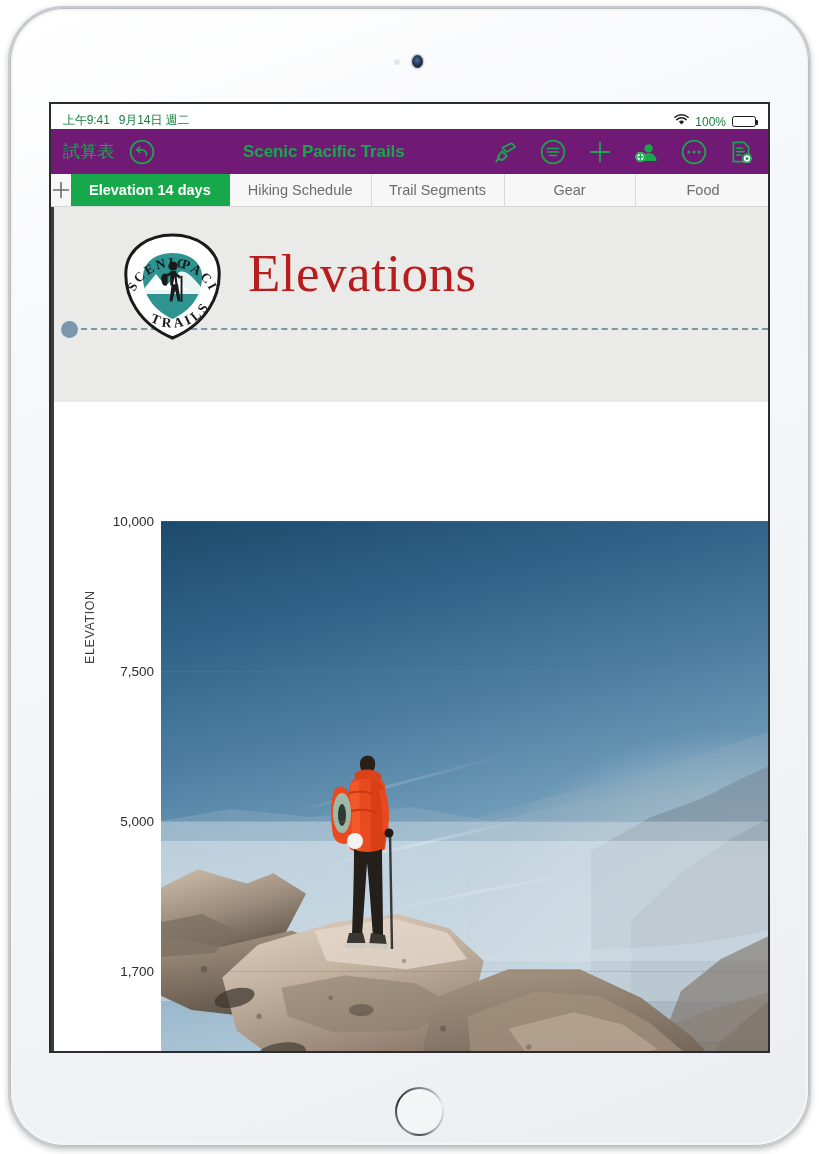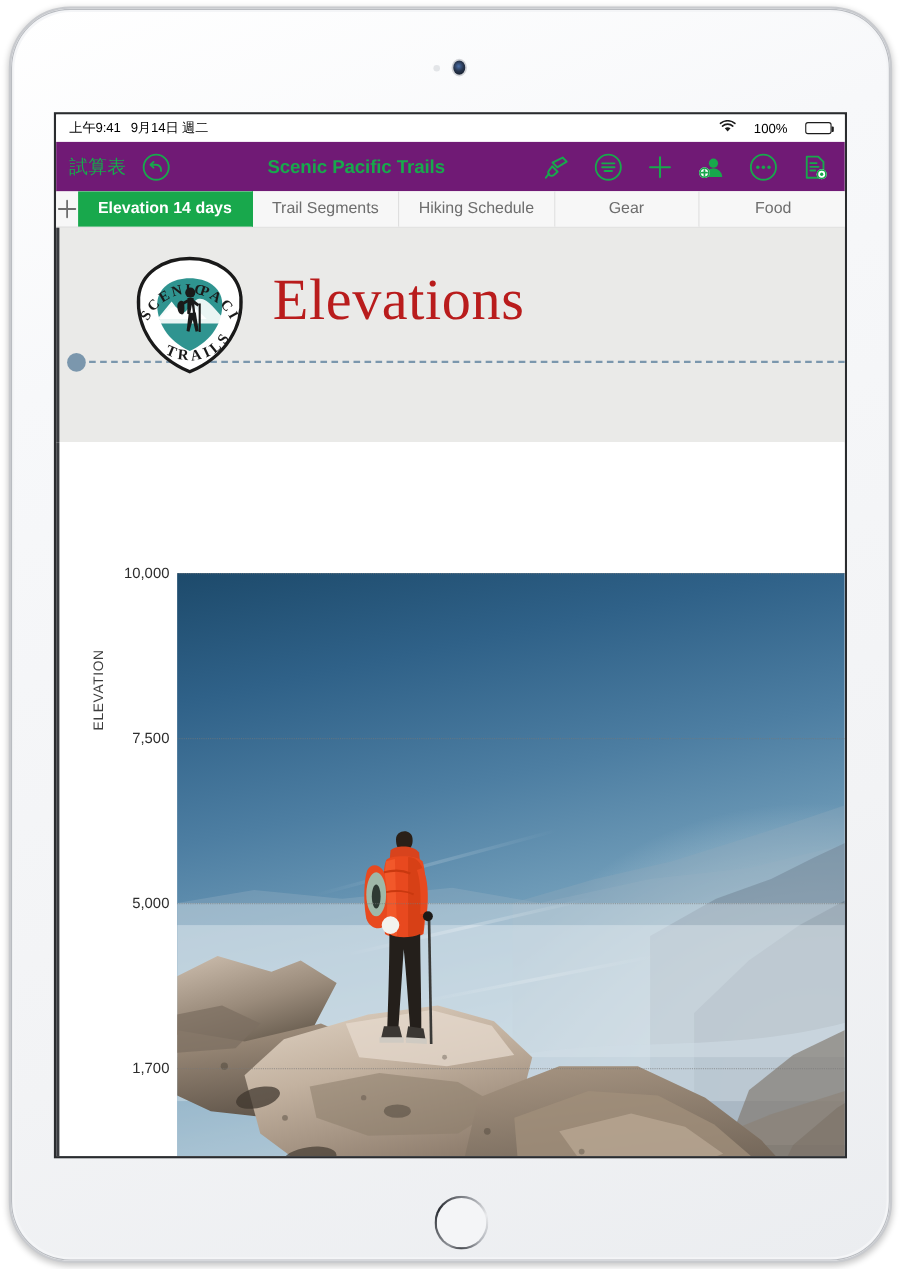--- a/index.html
+++ b/index.html
@@ -61,26 +61,26 @@
     width: 717px; height: 947px;
     background: #ffffff;
     overflow: hidden;
     box-shadow: 0 0 0 2px #2a2c2f;
   }
 
   
   #status-bar {
     position: absolute; left: 0; top: 0; width: 100%; height: 25px;
     background: #ffffff;
-    display: flex; align-items: center; justify-content: space-between;
-    padding: 12px 12px;
-    font-size: 12px; color: #000000;
+    display: flex; align-items: flex-end; justify-content: space-between;
+    padding: 0 12px;
+    font-size: 12px; color: #15803d;
   }
   #status-left { display: flex; align-items: baseline; gap: 9px; white-space: nowrap; letter-spacing: -.1px; }
-  #status-right { display: flex; align-items: center; gap: 16px; white-space: nowrap; }
+  #status-right { display: flex; align-items: center; gap: 6px; white-space: nowrap; }
   .battery-pct { font-size: 12px; }
   .battery-body {
     width: 24px; height: 11px; border: 1.2px solid #1c1c1c; border-radius: 2.5px;
     padding: 1.3px; position: relative;
   }
   .battery-body::after {
     content: ""; position: absolute; right: -3.4px; top: 3px;
     width: 2px; height: 5px; background: #1c1c1c; border-radius: 0 1px 1px 0;
   }
   .battery-fill { width: 100%; height: 100%; background: #1c1c1c; border-radius: 1px; }
@@ -310,25 +310,25 @@
 
   <div id="tab-bar">
     <div id="tab-add">
       <svg width="20" height="20" viewBox="0 0 20 20">
         <path d="M10 2.5 V17.5 M2.5 10 H17.5" stroke="#6d6d6d" stroke-width="1.6" stroke-linecap="round"></path>
       </svg>
     </div>
     <div class="tab active">
       <span>Elevation 14 days</span>
     </div>
+    <div class="tab">
+      <span>Hiking Schedule</span>
+    </div>
     <div class="tab t-seg">
       <span>Trail Segments</span>
-    </div>
-    <div class="tab">
-      <span>Hiking Schedule</span>
     </div>
     <div class="tab t-gear">
       <span>Gear</span>
     </div>
     <div class="tab t-food">
       <span>Food</span>
     </div>
   </div>
 
   <div id="header-band">

